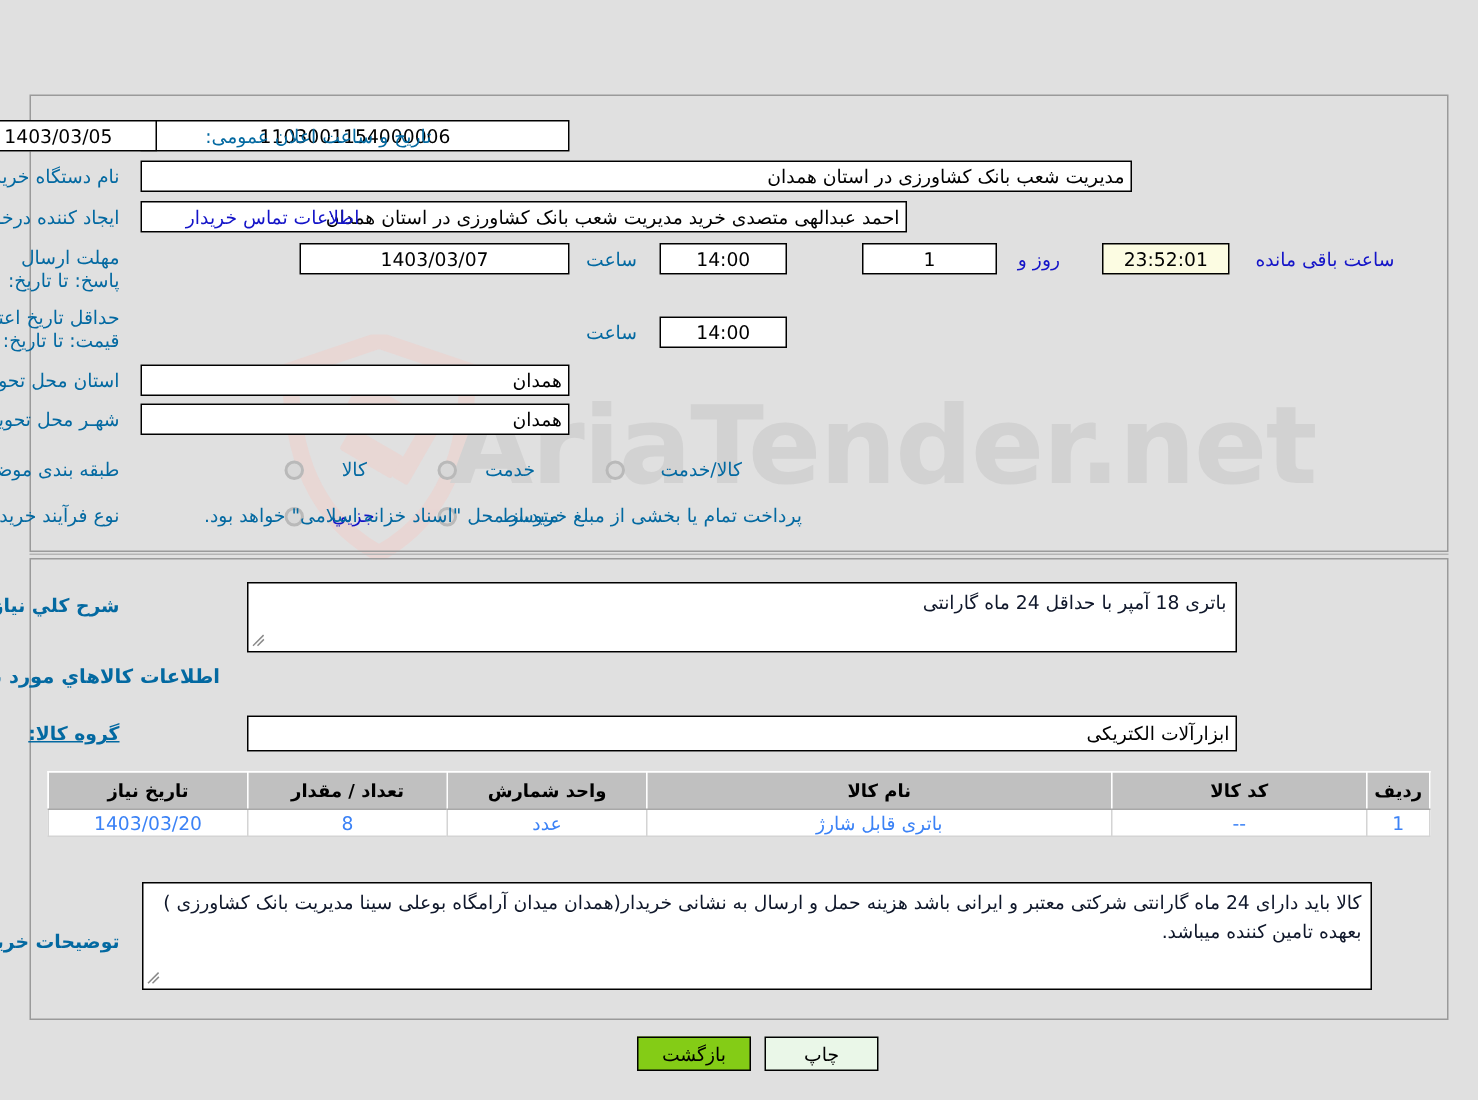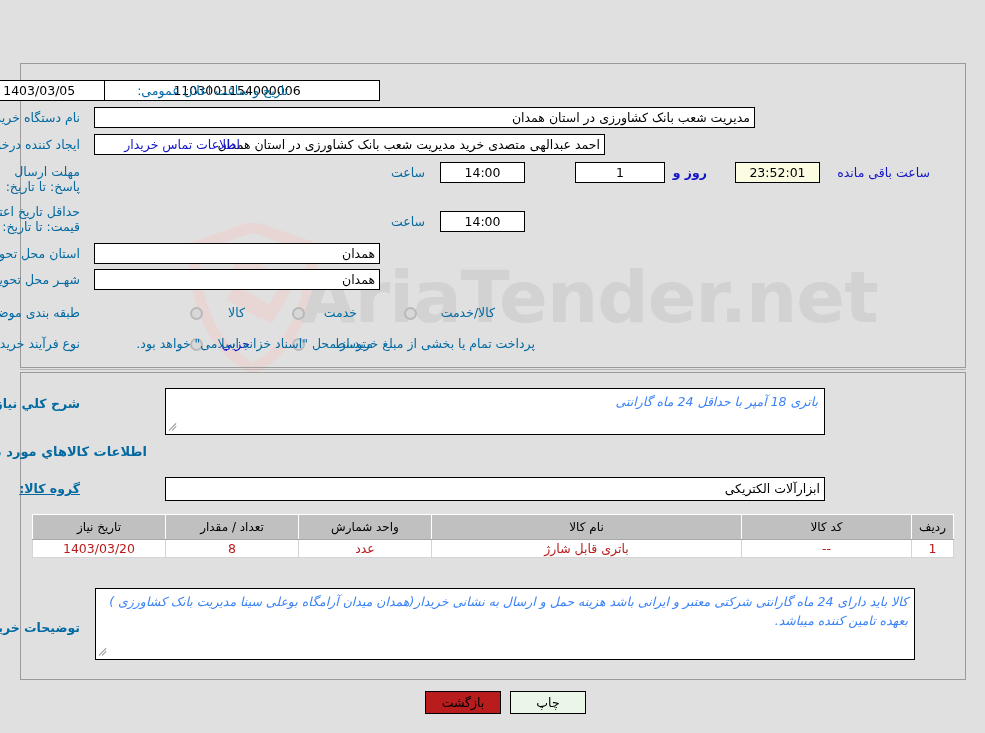--- a/index.html
+++ b/index.html
@@ -114,24 +114,23 @@
 
   
   .ta {
     position: absolute;
     background: #ffffff;
     border: 1px solid #000;
     font-size: 12.5px;
     line-height: 19px;
     padding: 3px 6px;
     text-align: right;
-    color: #3b82f6;
+    color: #0f172a;
     overflow: hidden;
     z-index: 3;
-    font-style: italic;
   }
   .ta .grip {
     position: absolute;
     left: 2px; bottom: 1px;
     width: 12px; height: 12px;
     pointer-events: none;
   }
   .ta .grip i {
     position: absolute;
     background: #8a8a8a;
@@ -148,51 +147,51 @@
     left: 32px; top: 514px;
     width: 922px;
     border-collapse: collapse;
     font-size: 12.5px;
     z-index: 3;
     background: #fff;
   }
   .tbl th {
     background: #c0c0c0;
     color: #000;
-    font-weight: normal;
+    font-weight: bold;
     height: 25px;
     border: 1px solid #ffffff;
     border-bottom: 1px solid #a8a8a8;
     text-align: center;
     font-size: 12px;
   }
   .tbl td {
     background: #ffffff;
     height: 15px;
     border: 1px solid #d4d4d4;
     text-align: center;
-    color: #b91c1c;
+    color: #3b82f6;
     font-size: 12.5px;
   }
 
   
   .btn {
     position: absolute;
     height: 23px;
     border: 1px solid #000;
     font-size: 12.5px;
     font-family: "DejaVu Sans", "Liberation Sans", sans-serif;
     text-align: center;
     line-height: 21px;
     cursor: pointer;
     z-index: 3;
     padding: 0;
   }
   #btn-print  { left: 510px; top: 691px; width: 76px; background: #eaf7e8; }
-  #btn-back   { left: 425px; top: 691px; width: 76px; background: #b91c1c; }
+  #btn-back   { left: 425px; top: 691px; width: 76px; background: #84cc16; }
 
   .divider {
     position: absolute;
     left: 20px; top: 369px;
     width: 946px; height: 0;
     border-top: 1px solid #b5b5b5;
     z-index: 2;
   }
 </style>
 </head>
@@ -222,24 +221,25 @@
   <div class="fld center" style="right:880px; top:80px; width:180px;">1403/03/05 - 13:27</div>
 
   <div class="lbl" style="right:905px; top:110px;">نام دستگاه خریدار:</div>
   <div class="fld right" style="right:230px; top:107px; width:661px;">مدیریت شعب بانک کشاورزی در استان همدان</div>
 
   <div class="lbl" style="right:905px; top:137px;">ایجاد کننده درخواست:</div>
   <div class="fld right" style="right:380px; top:134px; width:511px;">احمد  عبدالهی متصدی خرید مدیریت شعب بانک کشاورزی در استان همدان</div>
   <div class="lbl blue" style="right:745px; top:137px;">اطلاعات تماس خریدار</div>
 
   <div class="lbl" style="right:905px; top:164px; line-height:15px; white-space:normal; width:90px; text-align:right;">مهلت ارسال پاسخ: تا تاریخ:</div>
+  <div class="fld center" style="right:605px; top:162px; width:180px;">1403/03/07</div>
   <div class="lbl" style="right:560px; top:165px;">ساعت</div>
   <div class="fld center" style="right:460px; top:162px; width:85px;">14:00</div>
   <div class="fld center" style="right:320px; top:162px; width:90px;">1</div>
-  <div class="lbl blue" style="right:278px; top:165px;font-weight:bold;">روز و</div>
+  <div class="lbl blue" style="right:278px; top:165px;">روز و</div>
   <div class="fld timer" style="right:165px; top:162px; width:85px;">23:52:01</div>
   <div class="lbl blue" style="right:55px; top:165px;">ساعت باقی مانده</div>
 
   <div class="lbl" style="right:905px; top:204px; line-height:15px; white-space:normal; width:110px; text-align:right;">حداقل تاریخ اعتبار قیمت: تا تاریخ:</div>
   <div class="lbl" style="right:560px; top:214px;">ساعت</div>
   <div class="fld center" style="right:460px; top:211px; width:85px;">14:00</div>
 
   <div class="lbl" style="right:905px; top:246px;">استان محل تحویل:</div>
   <div class="fld right" style="right:605px; top:243px; width:286px;">همدان</div>
 

